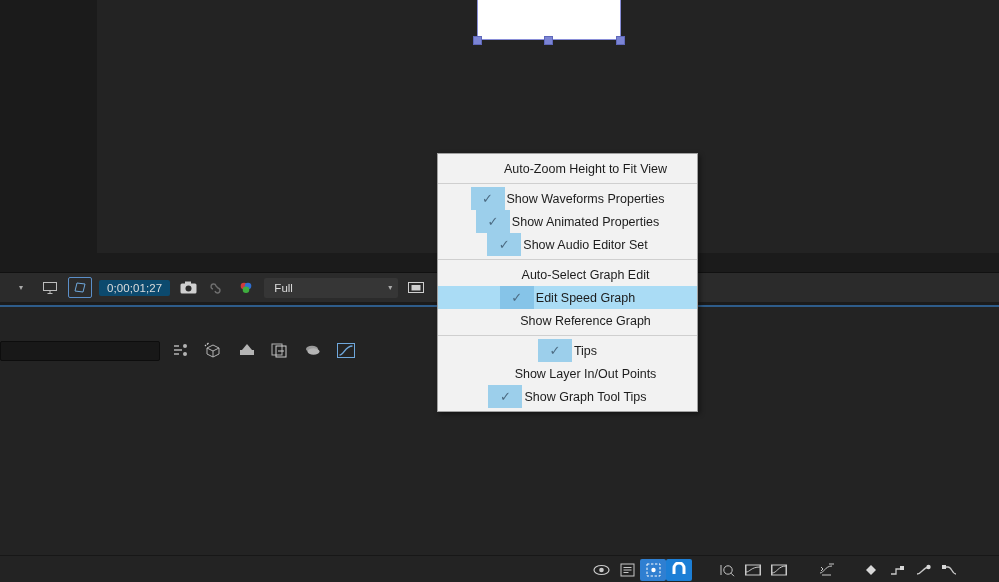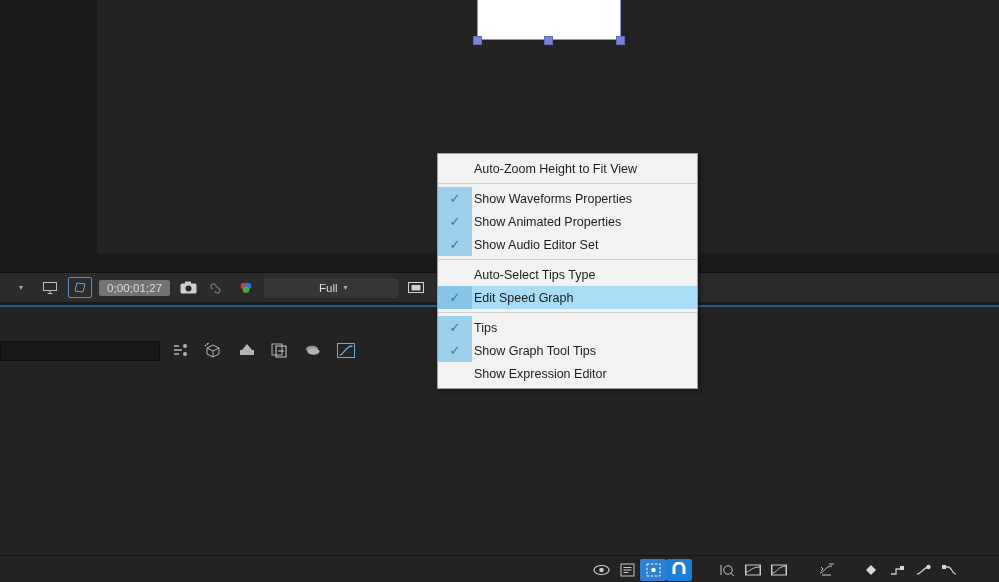--- a/index.html
+++ b/index.html
@@ -13,25 +13,25 @@
               background:#ffffff;border:1px solid #8a8fd8;box-sizing:border-box;}
   .handle{position:absolute;width:9px;height:9px;background:#7b84d4;border:1px solid #5f68bb;box-sizing:border-box;}
 
   
   #viewer-toolbar{position:absolute;left:0;top:272px;width:999px;height:30px;
       background:#2b2b2b;border-top:1px solid #111;display:flex;align-items:center;
       padding-left:10px;box-sizing:border-box;gap:7px;}
   .tb-ico{width:22px;height:19px;display:flex;align-items:center;justify-content:center;
       color:#bdbdbd;font-size:12px;border-radius:2px;}
   .tb-ico.framed{border:1px solid #5b8fc9;}
-  #timecode{background:#737373;border-radius:2px;padding:2px 8px;font-size:11.5px;color:#dcdcdc;
+  #timecode{background:#0c4a6e;border-radius:2px;padding:2px 8px;font-size:11.5px;color:#dcdcdc;
       letter-spacing:.1px;}
   .dd{background:#363636;border-radius:2px;height:20px;display:flex;align-items:center;
       padding:0 6px 0 10px;font-size:11.5px;color:#dcdcdc;gap:6px;}
-  #full-dd{width:118px;justify-content:center;}
+  #full-dd{width:118px;justify-content:space-between;}
   #cam-dd{padding-left:10px;}
   .caret{font-size:8px;color:#aaa;}
 
   
   #panel-gap{position:absolute;left:0;top:302px;width:999px;height:4px;background:#1b1b1b;}
   #focus-line{position:absolute;left:0;top:305px;width:999px;height:2px;background:#2e5c8a;}
 
   
   #timeline{position:absolute;left:0;top:307px;width:999px;height:275px;background:#232323;}
 
@@ -51,21 +51,21 @@
       color:#c0c0c0;font-size:13px;}
   .bb-ico.on{background:#2f7fd1;color:#fff;border-radius:2px;}
   .bb-ico.onblue{background:#1c7fd6;color:#fff;border-radius:2px;}
   .bb-gap{width:22px;}
 
   
   #ctx-menu{position:absolute;left:437px;top:153px;width:261px;background:#f2f2f2;
       border:1px solid #a0a0a0;box-shadow:2px 2px 5px rgba(0,0,0,.45);
       padding:3px 0;box-sizing:border-box;z-index:50;}
   .mi{height:23px;display:flex;align-items:center;font-size:12.5px;color:#1c1c1c;
-      position:relative;}
+      position:relative;justify-content:center;}
   .mi.sel{background:#aadcf5;}
   .mi .chk-slot{width:34px;height:23px;display:flex;align-items:center;justify-content:center;
       font-size:13px;color:#4c6b82;}
   .mi .chk-slot.boxed{background:#9ccfeb;}
   .mi.sel .chk-slot.boxed{background:#86c4e8;}
   .mi .mlabel{padding-left:2px;}
   .msep{height:1px;background:#cfcfcf;margin:3px 0;}
 </style>
 </head>
 <body>
@@ -284,32 +284,36 @@
       <span class="chk-slot boxed">✓</span>
       <span class="mlabel">Show Animated Properties</span>
     </div>
     <div class="mi">
       <span class="chk-slot boxed">✓</span>
       <span class="mlabel">Show Audio Editor Set</span>
     </div>
     <div class="msep"></div>
     <div class="mi">
       <span class="chk-slot"></span>
-      <span class="mlabel">Auto-Select Tips Type</span>
+      <span class="mlabel">Auto-Select Graph Edit</span>
     </div>
     <div class="mi sel">
       <span class="chk-slot boxed">✓</span>
       <span class="mlabel">Edit Speed Graph</span>
     </div>
+    <div class="mi">
+      <span class="chk-slot"></span>
+      <span class="mlabel">Show Reference Graph</span>
+    </div>
     <div class="msep"></div>
     <div class="mi">
       <span class="chk-slot boxed">✓</span>
       <span class="mlabel">Tips</span>
     </div>
     <div class="mi">
+      <span class="chk-slot"></span>
+      <span class="mlabel">Show Layer In/Out Points</span>
+    </div>
+    <div class="mi">
       <span class="chk-slot boxed">✓</span>
       <span class="mlabel">Show Graph Tool Tips</span>
     </div>
-    <div class="mi">
-      <span class="chk-slot"></span>
-      <span class="mlabel">Show Expression Editor</span>
-    </div>
   </div>
 
 </body></html>

